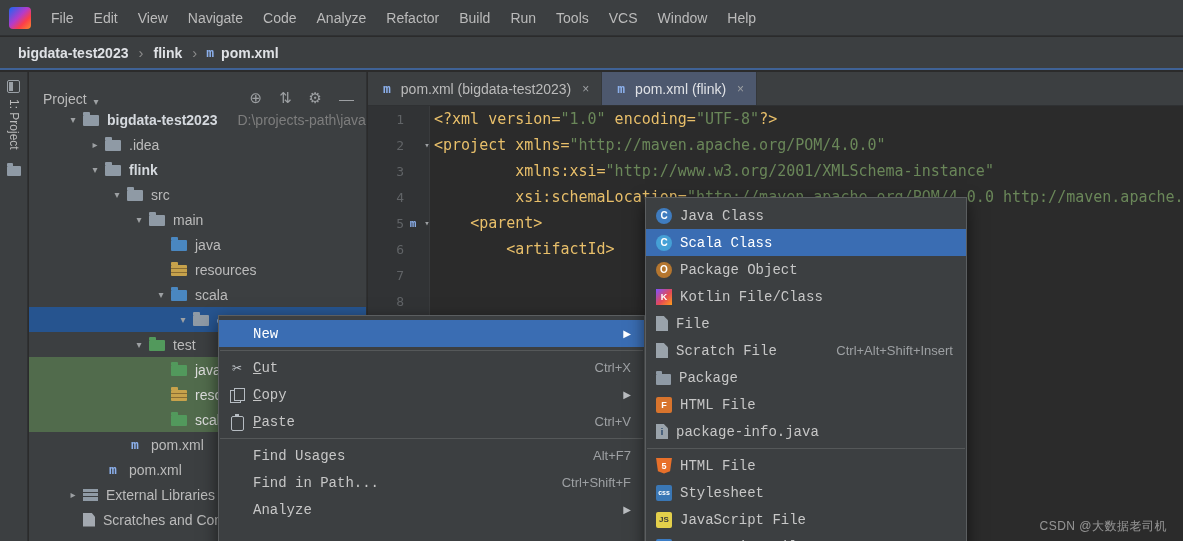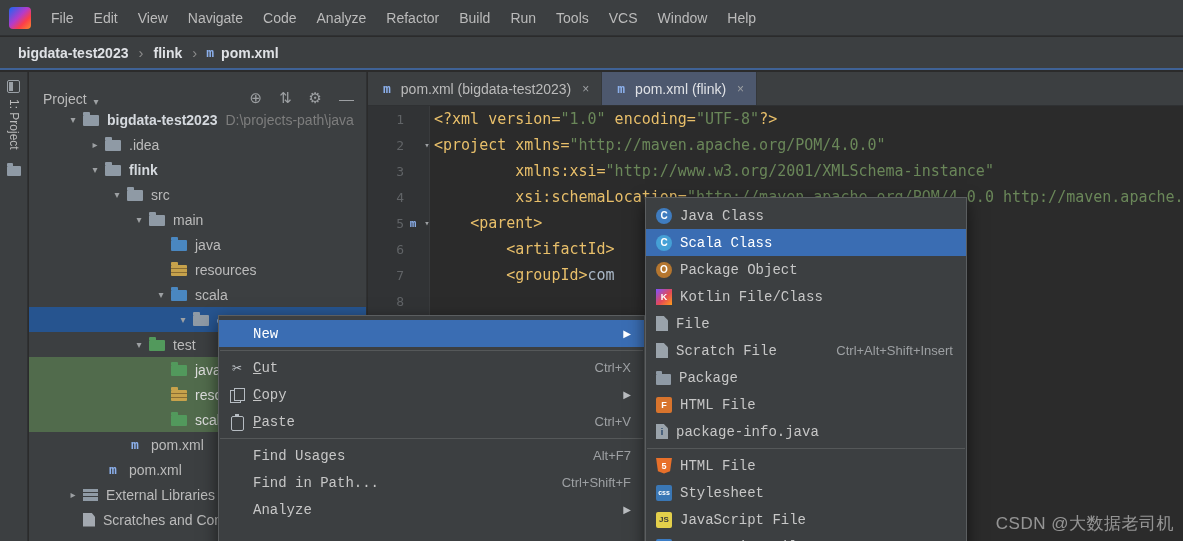--- a/index.html
+++ b/index.html
@@ -42,21 +42,21 @@
   .caret{margin-left:7px;color:#9da0a3;font-size:10px;}
   .ph-icons{margin-left:auto;display:flex;gap:17px;color:#9da0a3;font-size:15px;align-items:center;}
   #tree{position:absolute;top:35px;left:0;right:0;}
   .trow{height:25px;display:flex;align-items:center;white-space:nowrap;overflow:hidden;color:#bbbbbb;}
   .trow.selected{background:var(--tree-selection,#26548f);color:#ffffff;}
   .trow.green{background:var(--test-row-green,#516b4c);color:#dddddd;}
   .arrow{width:20px;flex:none;color:#9da0a3;font-size:10px;text-align:center;}
   .ticon{flex:none;margin-right:8px;}
   .tlabel.bold{font-weight:bold;color:#d5d9de;}
   .trow.selected .tlabel{color:#fff;}
-  .tsuffix{color:#7d7d7d;margin-left:8px;}
+  .tsuffix{color:#7d7d7d;margin-left:20px;}
   .ticon.folder,.ticon.src-folder,.ticon.test-folder,.ticon.res-folder{
     width:16px;height:11px;border-radius:1px;position:relative;margin-top:2px;background:#8f9aa5;}
   .ticon.folder::before,.ticon.src-folder::before,.ticon.test-folder::before,.ticon.res-folder::before{
     content:"";position:absolute;top:-3px;left:0;width:7px;height:3px;border-radius:1px 1px 0 0;background:inherit;}
   .ticon.src-folder{background:#4a87c0;}
   .ticon.test-folder{background:#52995c;}
   .ticon.res-folder{background:linear-gradient(#c7a24b 0 3px,#8a6d33 3px 4px,#c7a24b 4px 7px,#8a6d33 7px 8px,#c7a24b 8px 11px);}
   .ticon.res-folder::before{background:#c7a24b;}
   .ticon.maven{color:#8cb0ec;font-weight:bold;font-size:13px;width:16px;text-align:center;
     font-family:"DejaVu Sans Mono",monospace;}
@@ -118,22 +118,22 @@
   .mi.cut{color:#c2c7cc;font-size:12px;font-weight:normal;}
   .mi.copy{position:relative;}
   .mi.copy::before,.mi.copy::after{content:"";position:absolute;width:9px;height:11px;border:1px solid #b6bcc2;}
   .mi.copy::before{left:1px;top:3px;}
   .mi.copy::after{left:5px;top:1px;background:#3c3f41;}
   .mi.paste{position:relative;}
   .mi.paste::before{content:"";position:absolute;left:2px;top:2px;width:11px;height:13px;
     border:1px solid #b6bcc2;border-radius:2px;}
   .mi.paste::after{content:"";position:absolute;left:6px;top:0;width:4px;height:3px;background:#b6bcc2;}
 
-  .watermark{position:absolute;right:9px;bottom:6px;color:rgba(235,235,235,.55);
-    font-size:17px;z-index:60;letter-spacing:.5px;}
+  .watermark{position:absolute;right:16px;bottom:6px;color:rgba(235,235,235,.55);
+    font-size:12px;z-index:60;letter-spacing:.5px;}
 </style>
 </head>
 <body>
 
 <div class="app">
 
   <header class="titlebar">
     <span class="logo"></span>
     <nav class="menus" id="menubar">
         <span class="menu-item">File</span>
@@ -320,21 +320,20 @@
         <div class="cl">
           <span class="ln">6</span>
           <span class="gico"></span>
           <span class="fold"></span>
           <span class="ctext"><span class="tk-txt">        </span><span class="tk-tag">&lt;artifactId&gt;</span></span>
         </div>
         <div class="cl">
           <span class="ln">7</span>
           <span class="gico"></span>
           <span class="fold"></span>
-          <span class="ctext"><span class="tk-txt">        </span><span class="tk-tag">&lt;groupId&gt;</span><span class="tk-txt">com</span></span>
         </div>
         <div class="cl">
           <span class="ln">8</span>
           <span class="gico"></span>
           <span class="fold"></span>
         </div>
       </div>
   </section>
 
   <div class="menu" id="ctx">

